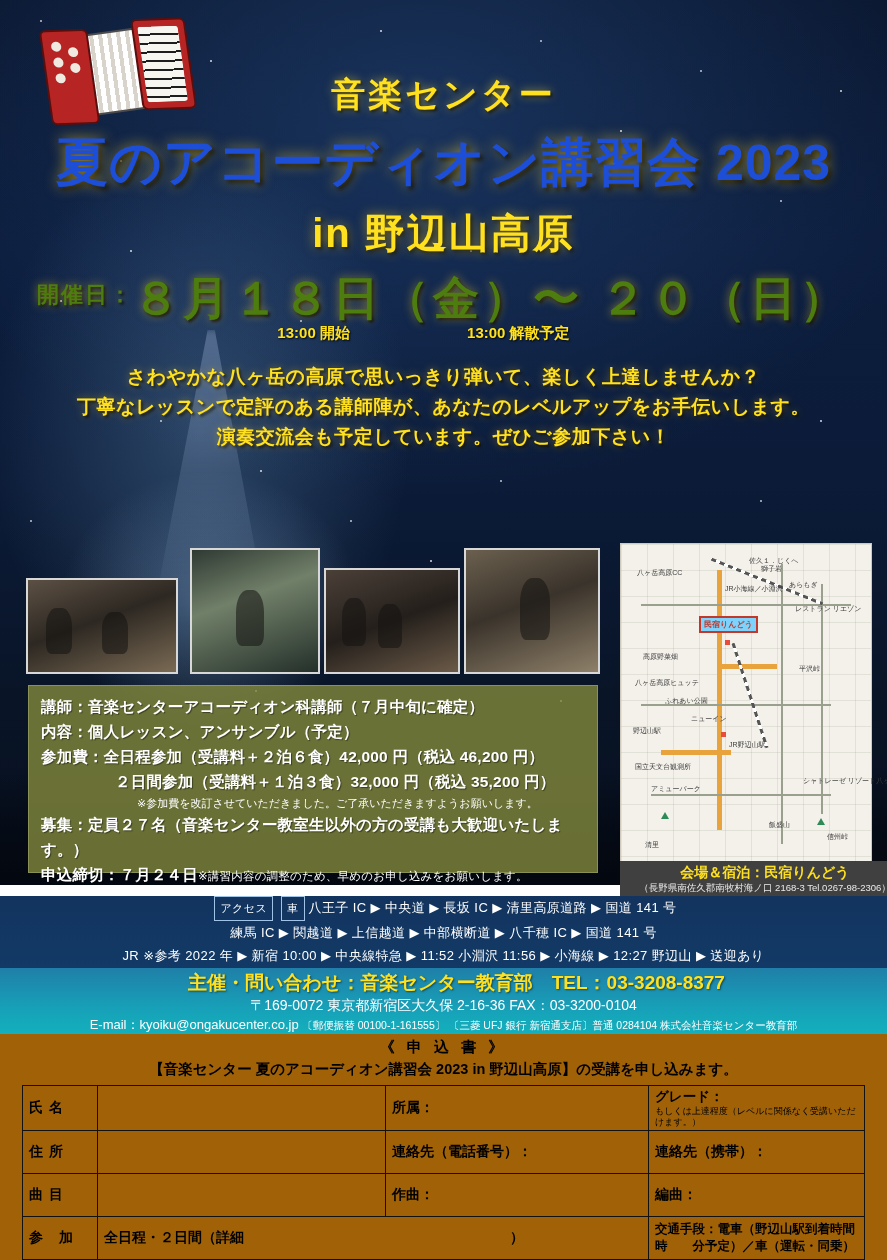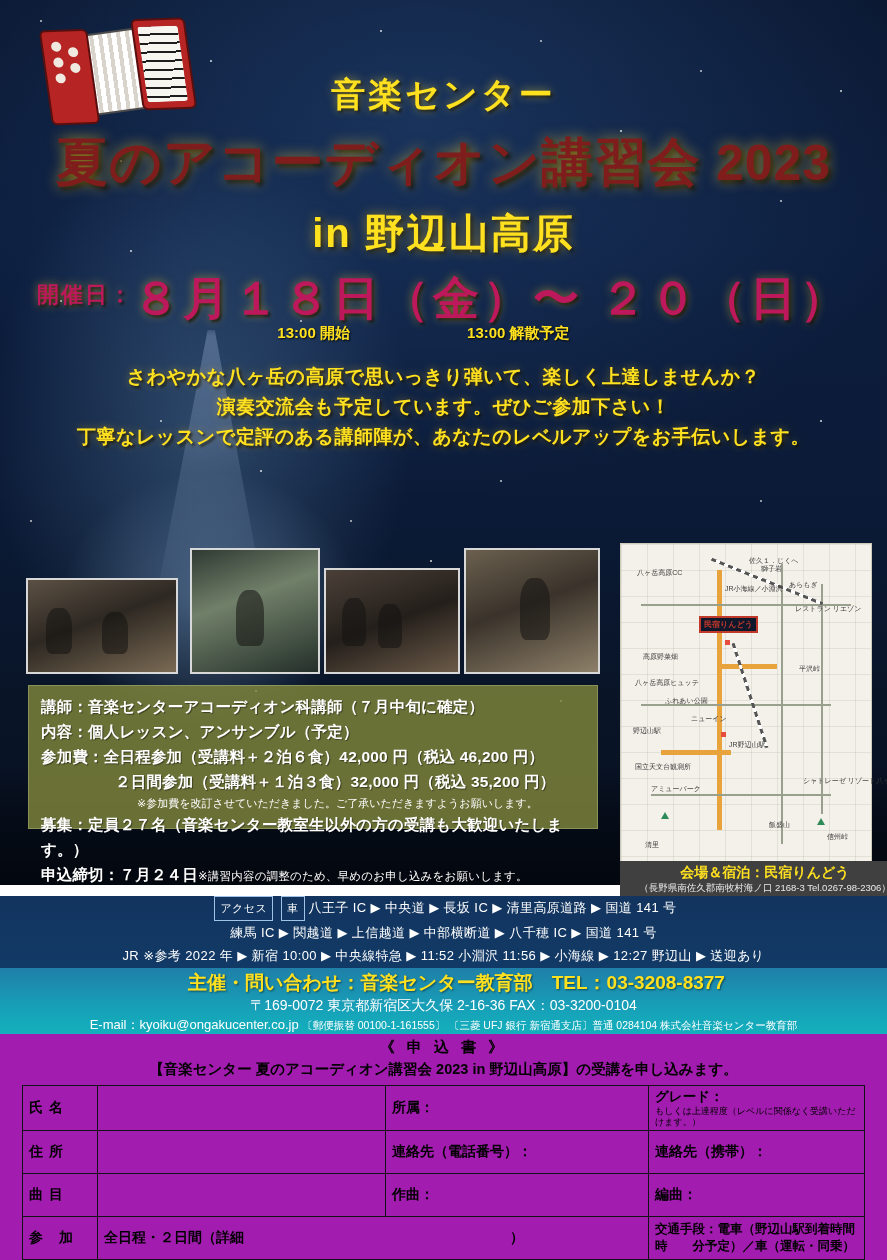--- a/index.html
+++ b/index.html
@@ -48,28 +48,28 @@
   .acc-right{position:absolute;left:92px;top:2px;width:50px;height:88px;background:#b62424;
     border:2px solid #5a0f0f;border-radius:6px;transform:skewY(6deg);overflow:hidden;}
   .acc-keys{position:absolute;left:4px;top:6px;width:40px;height:76px;background:#f3f0e8;border-radius:3px;
     background-image:repeating-linear-gradient(180deg,#f7f5ef 0 7px,#1d1d1d 7px 9px);}
 
   
   .t-sub{position:absolute;top:72px;left:0;width:887px;text-align:center;
     color:#ffe11f;font-size:34px;font-weight:bold;letter-spacing:3px;
     text-shadow:0 0 10px rgba(255,220,60,.55),2px 2px 3px rgba(0,0,0,.8);}
   .t-main{position:absolute;top:128px;left:0;width:887px;text-align:center;
-    color:#7f1d1d;font-size:52px;font-weight:bold;letter-spacing:1px;
+    color:#1d4ed8;font-size:52px;font-weight:bold;letter-spacing:1px;
     text-shadow:0 0 14px rgba(255,210,40,.6),3px 3px 4px rgba(0,0,0,.85);}
   .t-main .yr{font-size:50px;}
   .t-place{position:absolute;top:206px;left:0;width:887px;text-align:center;
     color:#ffe11f;font-size:40px;font-weight:bold;letter-spacing:2px;
     text-shadow:0 0 12px rgba(255,210,40,.55),2px 2px 4px rgba(0,0,0,.85);}
 
-  .dateline{position:absolute;top:268px;left:0;width:887px;text-align:center;color:#be185d;
+  .dateline{position:absolute;top:268px;left:0;width:887px;text-align:center;color:#4d7c0f;
     text-shadow:0 0 10px rgba(255,210,40,.5),2px 2px 3px rgba(0,0,0,.85);}
   .dateline .lbl{font-size:22px;font-weight:bold;vertical-align:12px;letter-spacing:2px;}
   .dateline .big{font-size:46px;font-weight:bold;letter-spacing:4px;}
   .times{position:absolute;top:324px;left:0;width:887px;text-align:center;color:#ffe11f;font-size:15px;font-weight:bold;
     text-shadow:1px 1px 2px rgba(0,0,0,.9);}
   .times span{display:inline-block;}
   .times .t1{margin-left:-40px;}
   .times .t2{margin-left:113px;}
 
   .lead{position:absolute;top:362px;left:0;width:887px;text-align:center;color:#ffe11f;
@@ -97,32 +97,32 @@
       linear-gradient(90deg,rgba(140,150,130,.18) 1px,transparent 1px),
       linear-gradient(180deg,rgba(140,150,130,.18) 1px,transparent 1px);
     background-size:26px 26px;}
   .road{position:absolute;background:#e8a33d;}
   .road.v{width:5px;}
   .road.h{height:5px;}
   .thin{position:absolute;background:#9aa08e;}
   .thin.v{width:2px;}
   .thin.h{height:2px;}
   .rail{position:absolute;height:3px;background:repeating-linear-gradient(90deg,#555 0 5px,#fff 5px 9px);}
-  .mpin{position:absolute;border:2px solid #c0392b;color:#c0392b;font-size:8px;background:#0f172a;padding:1px 3px;font-weight:bold;white-space:nowrap;}
+  .mpin{position:absolute;border:2px solid #c0392b;color:#c0392b;font-size:8px;background:#7dd3fc;padding:1px 3px;font-weight:bold;white-space:nowrap;}
   .mlab{position:absolute;font-size:7px;color:#3b3b3b;white-space:nowrap;}
   .msq{position:absolute;width:5px;height:5px;background:#e74c3c;}
   .mtri{position:absolute;width:0;height:0;border-left:4px solid transparent;border-right:4px solid transparent;border-bottom:7px solid #2e8b57;}
 
   .venuebar{position:absolute;left:620px;top:861px;width:290px;height:38px;background:#404040;color:#ffe11f;
     text-align:center;}
   .venuebar .v1{font-size:14px;font-weight:bold;line-height:18px;padding-top:2px;}
   .venuebar .v2{font-size:9.5px;line-height:14px;color:#eaeaea;}
 
   
-  .infobox{position:absolute;left:28px;top:685px;width:570px;height:144px;
+  .infobox{position:absolute;left:28px;top:685px;width:570px;height:188px;
     background:rgba(128,134,60,.82);border:1px solid rgba(200,210,150,.35);color:#fff;
     padding:8px 12px;box-sizing:border-box;}
   .infobox .row{font-size:15.5px;line-height:25px;font-weight:bold;letter-spacing:.2px;text-shadow:1px 1px 1px rgba(0,0,0,.45);}
   .infobox .indent{padding-left:74px;}
   .infobox .note{font-size:11px;font-weight:normal;line-height:18px;padding-left:96px;}
   .infobox .small{font-size:11.5px;font-weight:normal;}
 
   
   .access{position:absolute;left:0;top:896px;width:887px;height:72px;
     background:linear-gradient(180deg,#12345f,#123a66);color:#fff;text-align:center;}
@@ -132,21 +132,21 @@
   
   .contact{position:absolute;left:0;top:968px;width:887px;height:66px;
     background:linear-gradient(180deg,#1f7fa8,#17a0b8 60%,#13b0bd);color:#fff;text-align:center;}
   .contact .c1{font-size:19px;font-weight:bold;color:#ffe11f;line-height:26px;padding-top:2px;
     text-shadow:1px 1px 2px rgba(0,0,0,.5);padding-left:26px;}
   .contact .c2{font-size:14px;font-weight:normal;line-height:19px;}
   .contact .c3{font-size:13px;line-height:19px;}
   .contact .c3 .bank{font-size:10.5px;}
 
   
-  .form{position:absolute;left:0;top:1034px;width:887px;height:226px;background:#a21caf;color:#000;}
+  .form{position:absolute;left:0;top:1034px;width:887px;height:226px;background:#a16207;color:#000;}
   .form .ttl{text-align:center;font-size:15px;letter-spacing:4px;font-weight:bold;padding-top:4px;}
   .form .sub{text-align:center;font-size:14.5px;font-weight:bold;padding:3px 0 6px;}
   table.app{border-collapse:collapse;width:843px;margin:0 22px;table-layout:fixed;}
   table.app td{border:1px solid #111;height:38px;font-size:14px;font-weight:bold;padding:2px 6px;vertical-align:middle;}
   td.lbl{width:62px;text-align:left;letter-spacing:6px;}
   .tiny{font-size:9px;font-weight:normal;display:block;line-height:11px;}
   .f-grade{font-size:13.5px;}
 </style>
 </head>
 <body>
@@ -207,22 +207,22 @@
   <div class="dateline">
     <span class="lbl">開催日：</span><span class="big">８月１８日（金）〜 ２０（日）</span>
   </div>
   <div class="times">
     <span class="t1">13:00 開始</span>
     <span class="t2">13:00 解散予定</span>
   </div>
 
   <div class="lead">
     <div>さわやかな八ヶ岳の高原で思いっきり弾いて、楽しく上達しませんか？</div>
+    <div>丁寧なレッスンで定評のある講師陣が、あなたのレベルアップをお手伝いします。</div>
     <div>演奏交流会も予定しています。ぜひご参加下さい！</div>
-    <div>丁寧なレッスンで定評のある講師陣が、あなたのレベルアップをお手伝いします。</div>
   </div>
 
   <div class="photos">
     <div class="ph p1">
         <div class="inner"></div>
       <div class="fig" style="left:18px;top:28px;width:26px;height:46px"></div>
       <div class="fig" style="left:74px;top:32px;width:26px;height:42px"></div>
     </div>
     <div class="ph p2">
         <div class="inner"></div>

